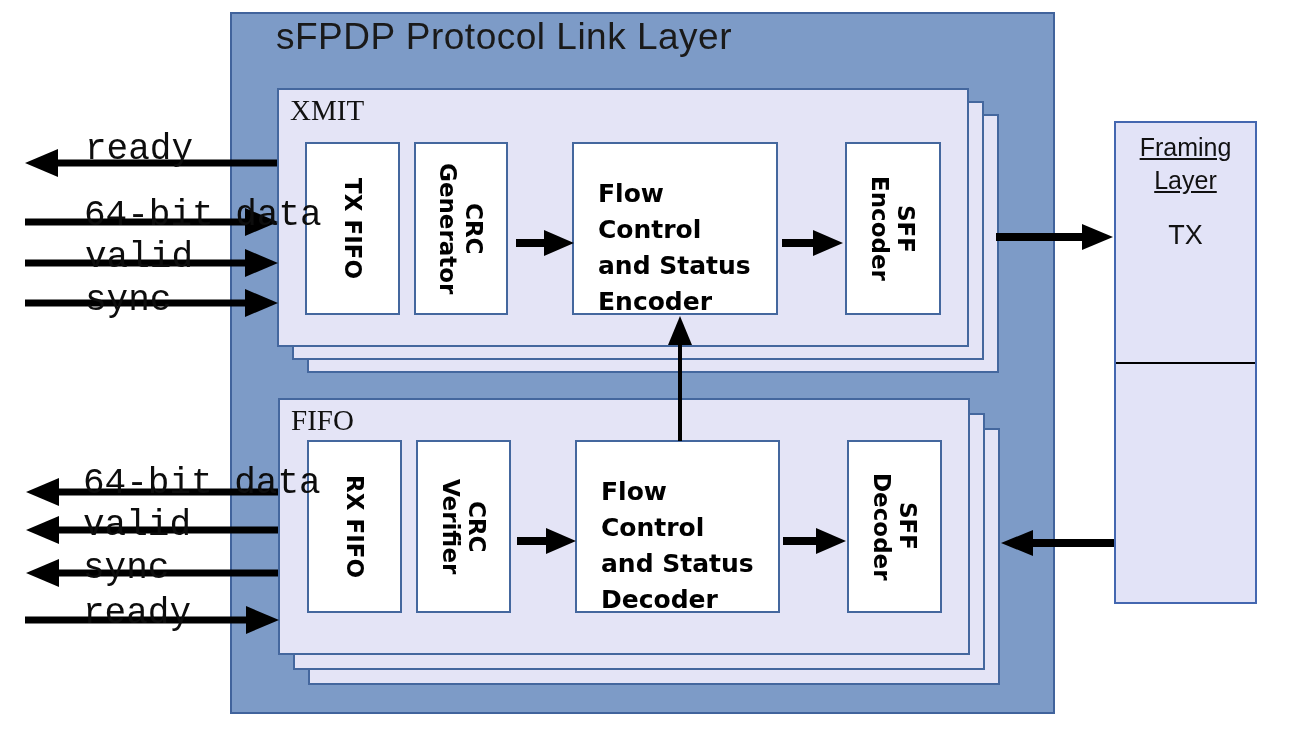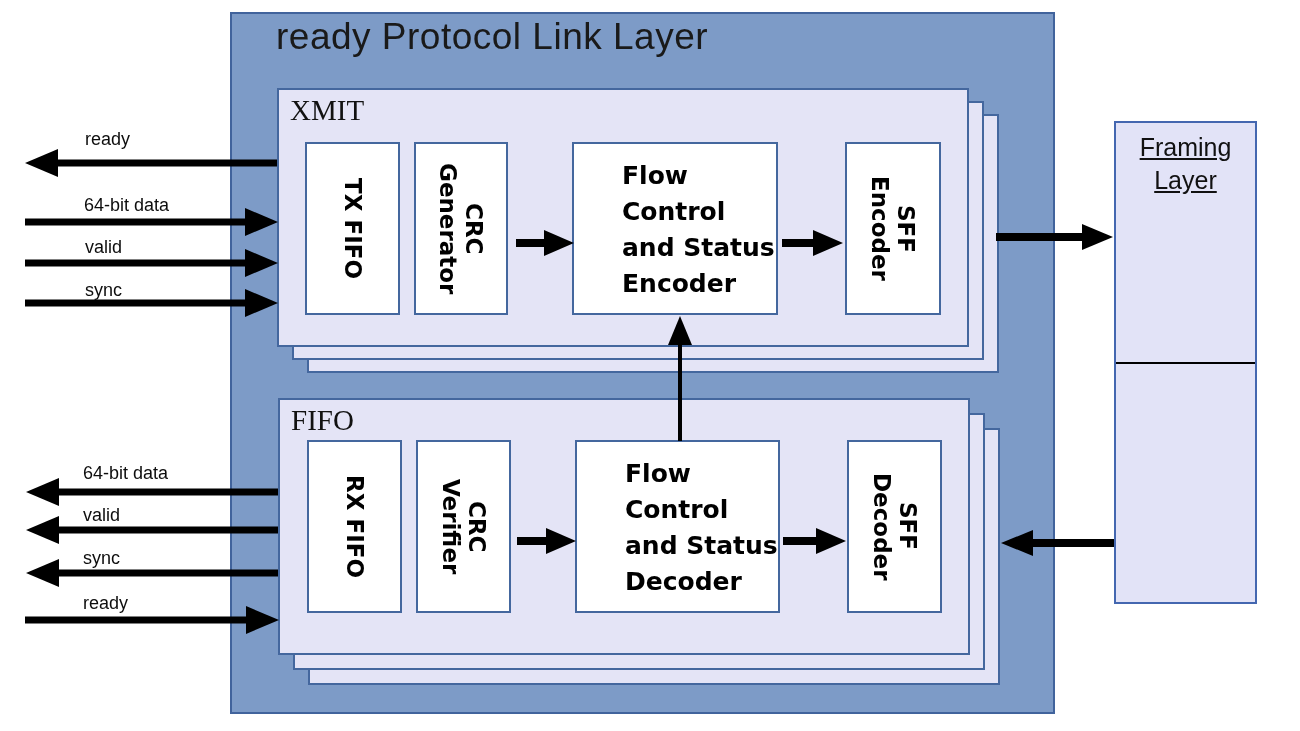--- a/index.html
+++ b/index.html
@@ -57,30 +57,31 @@
     line-height: 1.15;
   }
   .flow-text {
     font-family: "DejaVu Sans", sans-serif;
     font-weight: bold;
     font-size: 25px;
     line-height: 36px;
     color: #000;
     white-space: pre-line;
     width: 100%;
-    padding-left: 48px;
+    padding-left: 24px;
     align-self: flex-start;
-    margin-top: 14px;
+    margin-top: 32px;
   }
   .sig-label {
     position: absolute;
-    font-size: 18px;
+    font-size: 36px;
     color: #0d0d0d;
     white-space: nowrap;
     z-index: 6;
+    font-family: Liberation Mono, monospace;
   }
   .framing-box {
     position: absolute;
     left: 1114px; top: 121px;
     width: 143px; height: 483px;
     background: #E2E3F7;
     border: 2px solid #4467B0;
     z-index: 2;
   }
   .framing-title {
@@ -115,21 +116,21 @@
     pointer-events: none;
   }
   .z1 { z-index: 1; } .z2 { z-index: 2; } .z3 { z-index: 3; }
 </style>
 </head>
 <body>
 
 <div class="canvas">
 
   <div class="outer-box"></div>
-  <div class="diagram-title">ready Protocol Link Layer</div>
+  <div class="diagram-title">sFPDP Protocol Link Layer</div>
 
   <div class="panel z1" style="left:307px; top:114px; width:692px; height:259px;"></div>
   <div class="panel z2" style="left:292px; top:101px; width:692px; height:259px;"></div>
   <div class="panel z3" style="left:277px; top:88px; width:692px; height:259px;"></div>
   <div class="panel-label" style="left:290px; top:94px; z-index:4;">XMIT</div>
 
   <div class="vblock" style="left:305px; top:142px; width:95px; height:173px;">
     <span class="vtext">TX FIFO</span>
   </div>
   <div class="vblock" style="left:414px; top:142px; width:94px; height:173px;">
@@ -166,20 +167,21 @@
 Decoder</span>
   </div>
   <div class="vblock" style="left:847px; top:440px; width:95px; height:173px;">
     <span class="vtext">SFF
 Decoder</span>
   </div>
 
   <div class="framing-box">
     <div class="framing-title">Framing
 Layer</div>
+    <div class="framing-port tx">TX</div>
     <div class="framing-divider"></div>
   </div>
 
   <div class="sig-label" style="left:85px; top:129px;">ready</div>
   <div class="sig-label" style="left:84px; top:195px;">64-bit data</div>
   <div class="sig-label" style="left:85px; top:237px;">valid</div>
   <div class="sig-label" style="left:85px; top:280px;">sync</div>
 
   <div class="sig-label" style="left:83px; top:463px;">64-bit data</div>
   <div class="sig-label" style="left:83px; top:505px;">valid</div>

